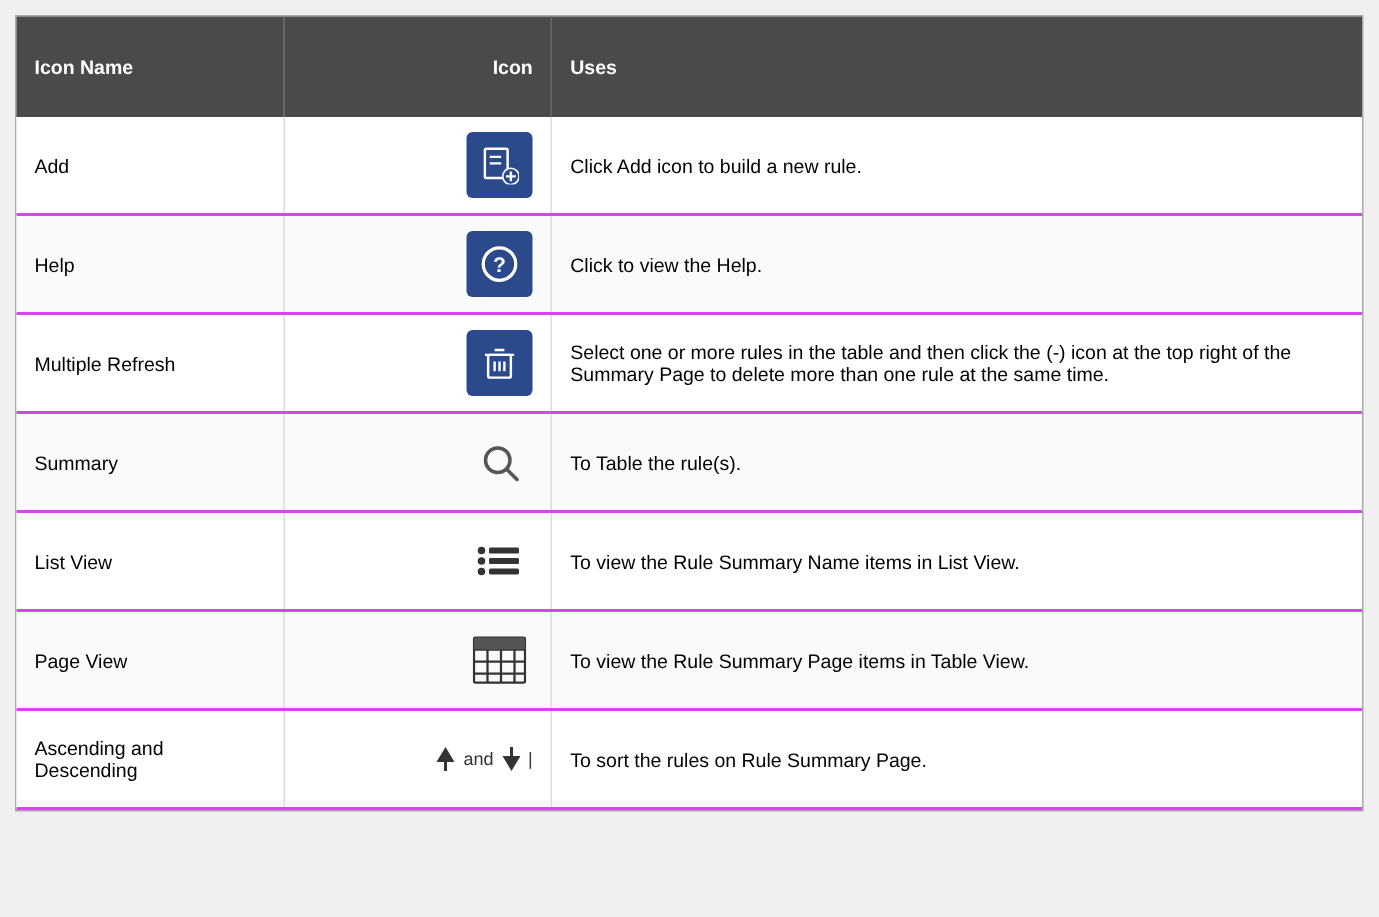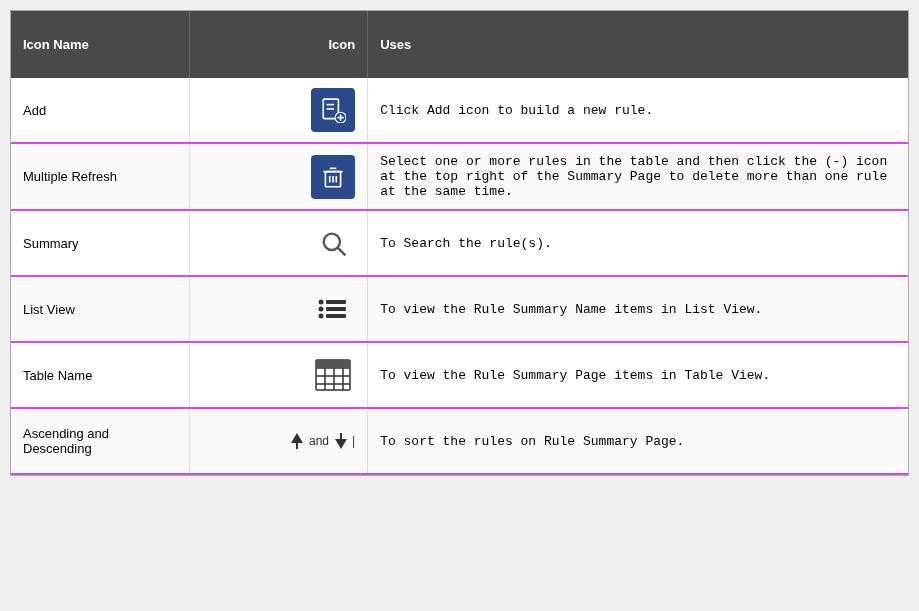--- a/index.html
+++ b/index.html
@@ -36,21 +36,21 @@
     tbody tr {
       border-bottom: 2px solid #d946ef;
       background: #fff;
     }
     tbody tr:nth-child(even) { background: #fafafa; }
     tbody td {
       padding: 10px 12px;
       vertical-align: middle;
       border-right: 1px solid #ddd;
     }
-    tbody td:last-child { border-right: none; font-family: Liberation Mono, monospace; }
+    tbody td:last-child { border-right: none; }
     .col-name { width: 180px; }
     .col-icon { width: 180px; text-align: right; }
     .col-uses { width: 549px; }
 
     
     .icon-box {
       display: inline-flex;
       align-items: center;
       justify-content: center;
       width: 44px;
@@ -117,20 +117,30 @@
           <line x1="6" y1="7" x2="13" y2="7" stroke="#fff" stroke-width="1.5"></line>
           <line x1="6" y1="11" x2="13" y2="11" stroke="#fff" stroke-width="1.5"></line>
           <circle cx="19" cy="19" r="5" fill="#2a4a8c" stroke="#fff" stroke-width="1"></circle>
           <line x1="19" y1="16" x2="19" y2="22" stroke="#fff" stroke-width="1.5"></line>
           <line x1="16" y1="19" x2="22" y2="19" stroke="#fff" stroke-width="1.5"></line>
         </svg>
       </span></td>
           <td class="col-uses">Click Add icon to build a new rule.</td>
         </tr>
         <tr>
+          <td class="col-name">Help</td>
+          <td class="col-icon"><span class="icon-box">
+        <svg class="refresh-icon-svg" viewBox="0 0 24 24" xmlns="http://www.w3.org/2000/svg">
+          <circle cx="12" cy="12" r="10" fill="none" stroke="#fff" stroke-width="2"></circle>
+          <text x="12" y="17" text-anchor="middle" fill="#fff" font-size="13" font-weight="bold" font-family="Arial">?</text>
+        </svg>
+      </span></td>
+          <td class="col-uses">Click to view the Help.</td>
+        </tr>
+        <tr>
           <td class="col-name">Multiple Refresh</td>
           <td class="col-icon"><span class="icon-box">
         <svg class="delete-icon-svg" viewBox="0 0 24 24" xmlns="http://www.w3.org/2000/svg">
           <rect x="5" y="7" width="14" height="14" rx="1" fill="none" stroke="#fff" stroke-width="1.5"></rect>
           <line x1="3" y1="7" x2="21" y2="7" stroke="#fff" stroke-width="1.5"></line>
           <line x1="9" y1="4" x2="15" y2="4" stroke="#fff" stroke-width="1.5"></line>
           <line x1="9" y1="11" x2="9" y2="17" stroke="#fff" stroke-width="1.5"></line>
           <line x1="12" y1="11" x2="12" y2="17" stroke="#fff" stroke-width="1.5"></line>
           <line x1="15" y1="11" x2="15" y2="17" stroke="#fff" stroke-width="1.5"></line>
         </svg>
@@ -138,38 +148,38 @@
           <td class="col-uses">Select one or more rules in the table and then click the (-) icon at the top right of the Summary Page to delete more than one rule at the same time.</td>
         </tr>
         <tr>
           <td class="col-name">Summary</td>
           <td class="col-icon"><span class="icon-outline">
         <svg class="search-icon-svg" viewBox="0 0 24 24" xmlns="http://www.w3.org/2000/svg">
           <circle cx="11" cy="11" r="7" fill="none" stroke="#555" stroke-width="2"></circle>
           <line x1="16" y1="16" x2="22" y2="22" stroke="#555" stroke-width="2" stroke-linecap="round"></line>
         </svg>
       </span></td>
-          <td class="col-uses">To Search the rule(s).</td>
+          <td class="col-uses">To Table the rule(s).</td>
         </tr>
         <tr>
           <td class="col-name">List View</td>
           <td class="col-icon"><span class="icon-outline">
         <svg width="30" height="22" viewBox="0 0 30 22" xmlns="http://www.w3.org/2000/svg">
           <circle cx="3" cy="4" r="2.5" fill="#333"></circle>
           <rect x="8" y="2" width="20" height="4" rx="1" fill="#333"></rect>
           <circle cx="3" cy="11" r="2.5" fill="#333"></circle>
           <rect x="8" y="9" width="20" height="4" rx="1" fill="#333"></rect>
           <circle cx="3" cy="18" r="2.5" fill="#333"></circle>
           <rect x="8" y="16" width="20" height="4" rx="1" fill="#333"></rect>
         </svg>
       </span></td>
           <td class="col-uses">To view the Rule Summary Name items in List View.</td>
         </tr>
         <tr>
-          <td class="col-name">Table Name</td>
+          <td class="col-name">Page View</td>
           <td class="col-icon"><span class="icon-outline">
         <svg width="36" height="32" viewBox="0 0 36 32" xmlns="http://www.w3.org/2000/svg">
           <rect x="1" y="1" width="34" height="30" rx="1" fill="none" stroke="#333" stroke-width="1.5"></rect>
           <line x1="10" y1="1" x2="10" y2="31" stroke="#333" stroke-width="1.5"></line>
           <line x1="19" y1="1" x2="19" y2="31" stroke="#333" stroke-width="1.5"></line>
           <line x1="28" y1="1" x2="28" y2="31" stroke="#333" stroke-width="1.5"></line>
           <line x1="1" y1="9" x2="35" y2="9" stroke="#333" stroke-width="1.5"></line>
           <line x1="1" y1="17" x2="35" y2="17" stroke="#333" stroke-width="1.5"></line>
           <line x1="1" y1="25" x2="35" y2="25" stroke="#333" stroke-width="1.5"></line>
           <rect x="1" y="1" width="34" height="8" rx="1" fill="#555"></rect>

